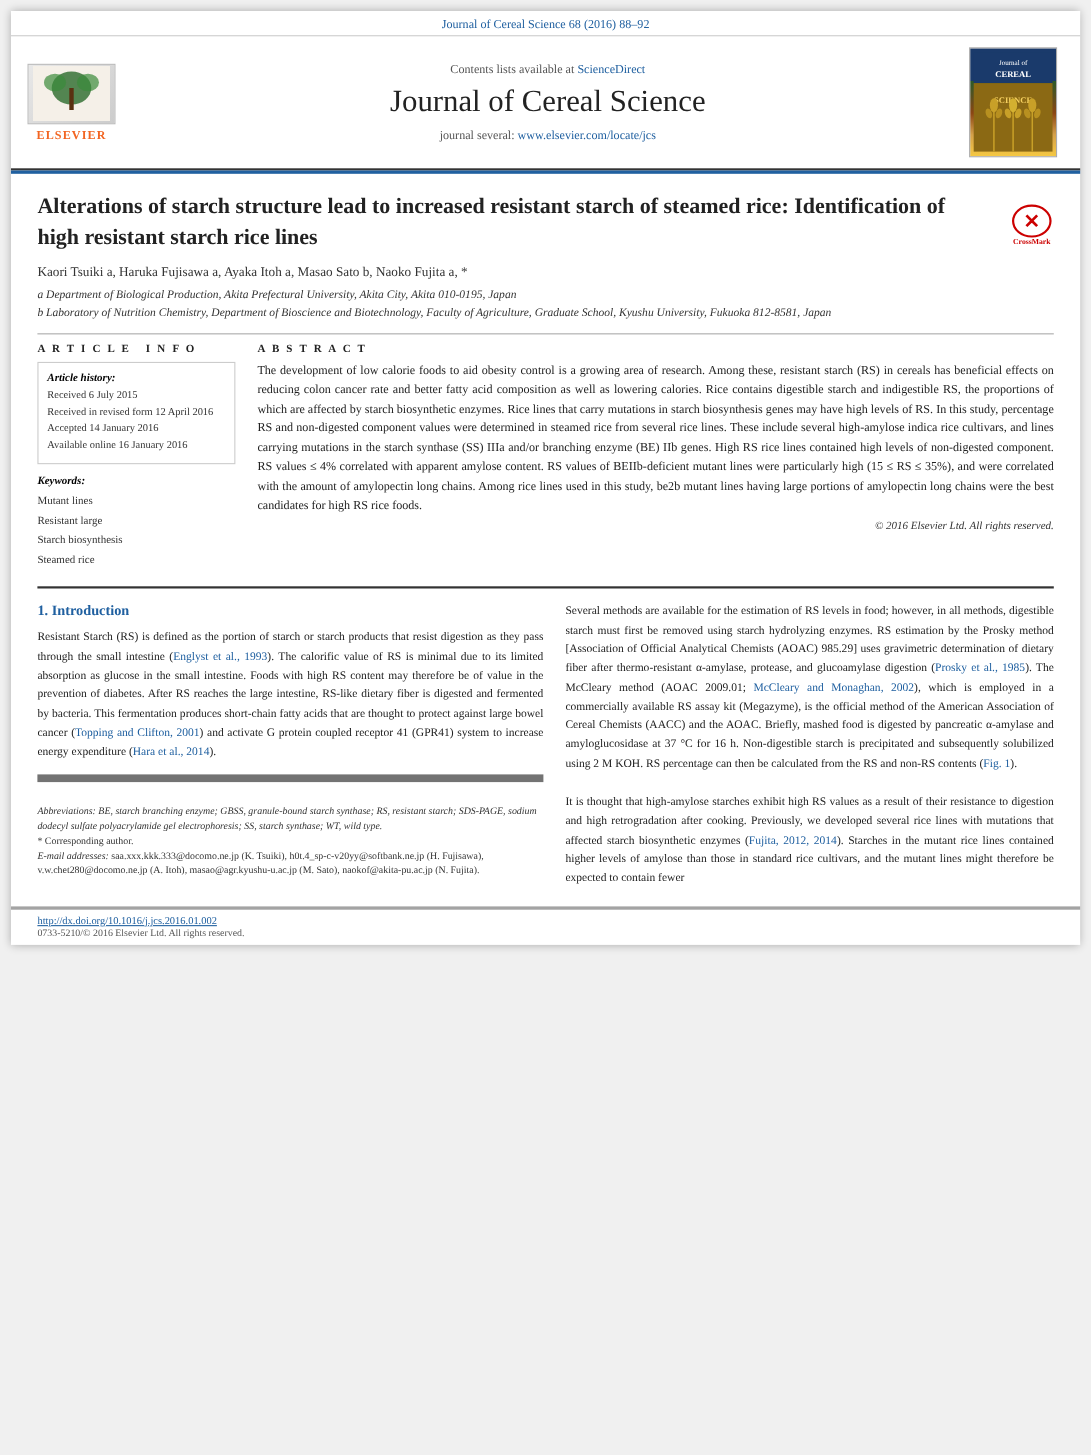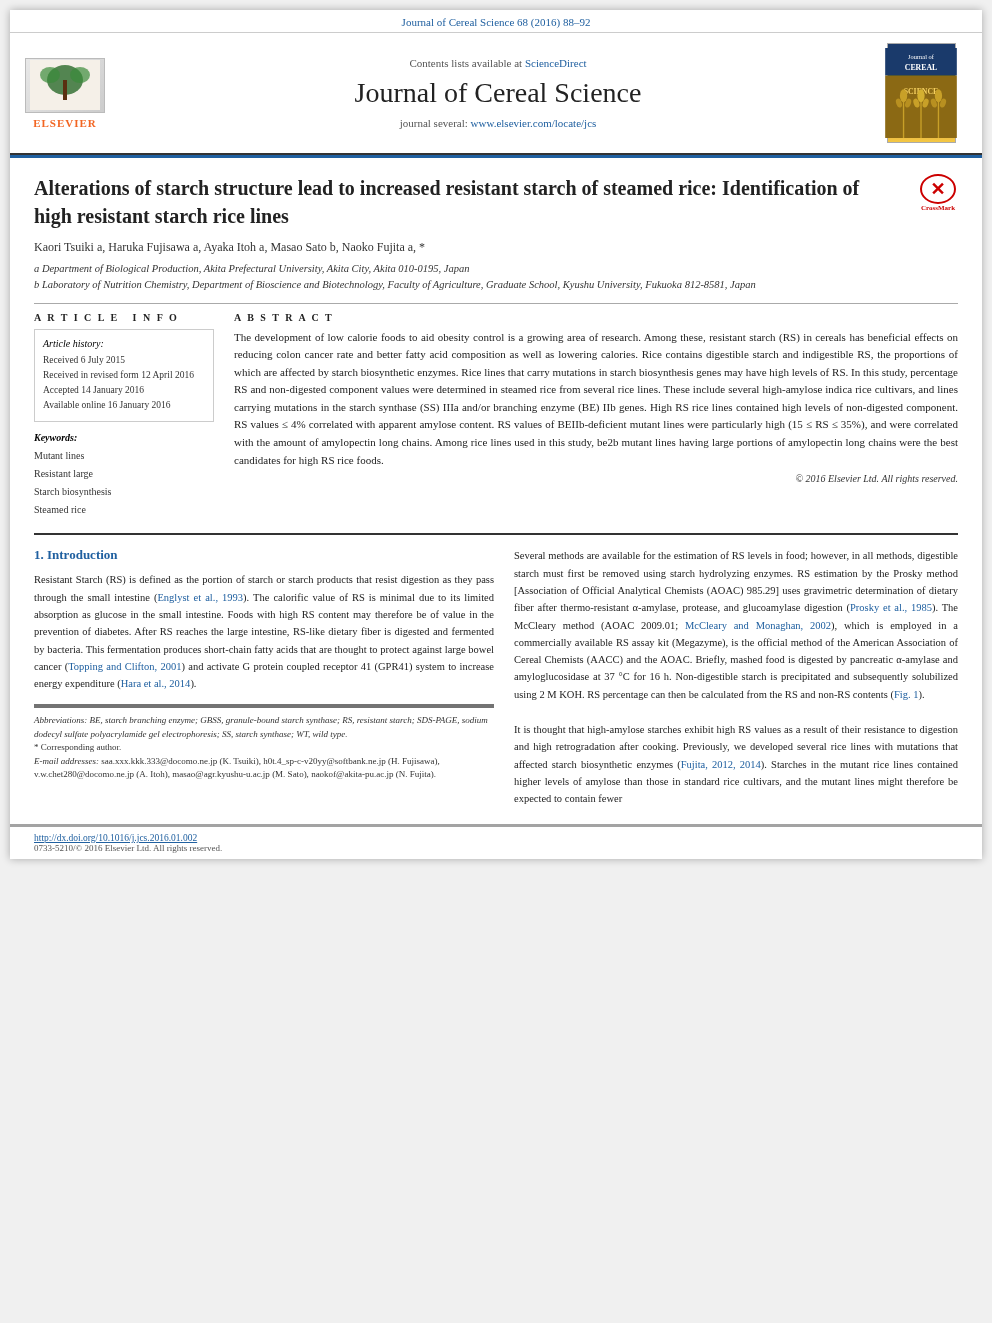--- a/index.html
+++ b/index.html
@@ -89,21 +89,21 @@
       text-decoration: none;
     }
     .journal-logo {
       display: flex;
       flex-direction: column;
       align-items: center;
       justify-content: center;
       min-width: 90px;
     }
     .cereal-science-box {
-      width: 69px;
+      width: 80px;
       height: 100px;
       background: linear-gradient(180deg, #1a3a6b 0%, #1a3a6b 30%, #2a5a2a 30%, #8B4513 60%, #d4a04a 80%, #f5c842 100%);
       display: flex;
       flex-direction: column;
       align-items: center;
       justify-content: flex-start;
       padding: 4px;
       border: 1px solid #aaa;
     }
     .divider-blue {
@@ -118,21 +118,21 @@
       font-weight: bold;
       color: #222;
       line-height: 1.4;
       margin-bottom: 10px;
       padding-right: 60px;
       position: relative;
     }
     .crossmark {
       position: absolute;
       right: 0;
-      top: 0;
+      top: 12px;
       width: 40px;
       height: 40px;
       display: flex;
       flex-direction: column;
       align-items: center;
       justify-content: center;
     }
     .crossmark-icon {
       width: 36px;
       height: 36px;
@@ -192,21 +192,21 @@
       text-transform: uppercase;
     }
     .article-info-box {
       border: 1px solid #ccc;
       padding: 8px;
       margin-bottom: 10px;
     }
     .article-info-box .info-title {
       font-size: 10px;
       font-style: italic;
-      font-weight: normal;
+      font-weight: bold;
       margin-bottom: 4px;
     }
     .article-info-box .info-row {
       font-size: 9.5px;
       color: #333;
       line-height: 1.6;
     }
     .keywords-section .kw-label {
       font-size: 10px;
       font-style: italic;
@@ -258,23 +258,23 @@
       font-size: 10.5px;
       color: #222;
       line-height: 1.65;
       text-align: justify;
     }
     .body-text a, .body-text .ref-link {
       color: #2060a0;
       text-decoration: none;
     }
     .footnote-section {
-      border-top: 4px solid #737373;
+      border-top: 7px solid #737373;
       margin-top: 12px;
-      padding-top: 6px;
+      padding-top: 20px;
       font-size: 9px;
       color: #333;
       line-height: 1.5;
     }
     .footnote-section .fn-label {
       font-style: italic;
     }
     .bottom-bar {
       border-top: 3px solid #a3a3a3;
       padding: 6px 24px;

